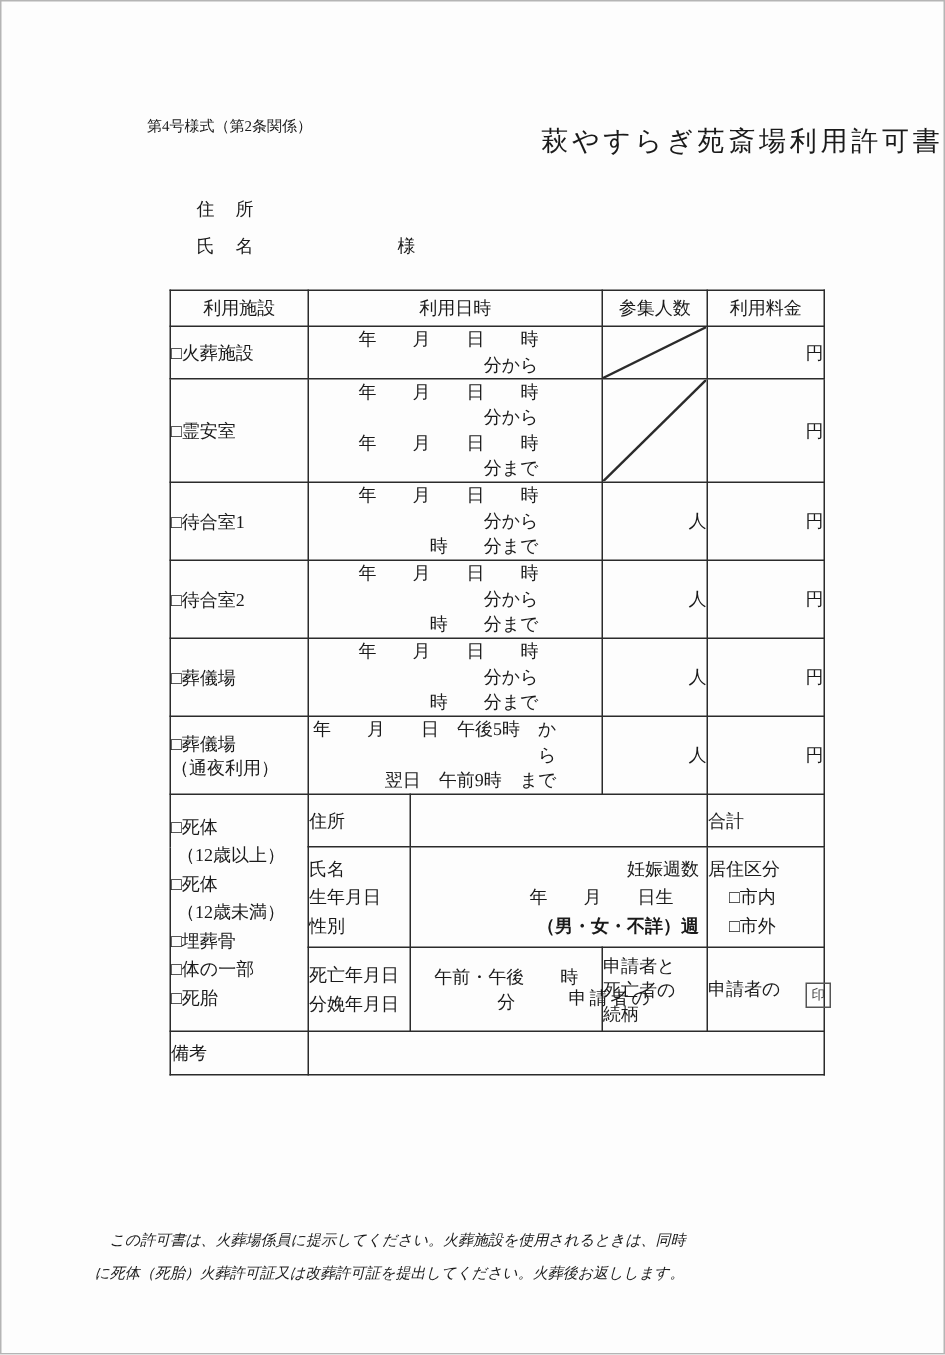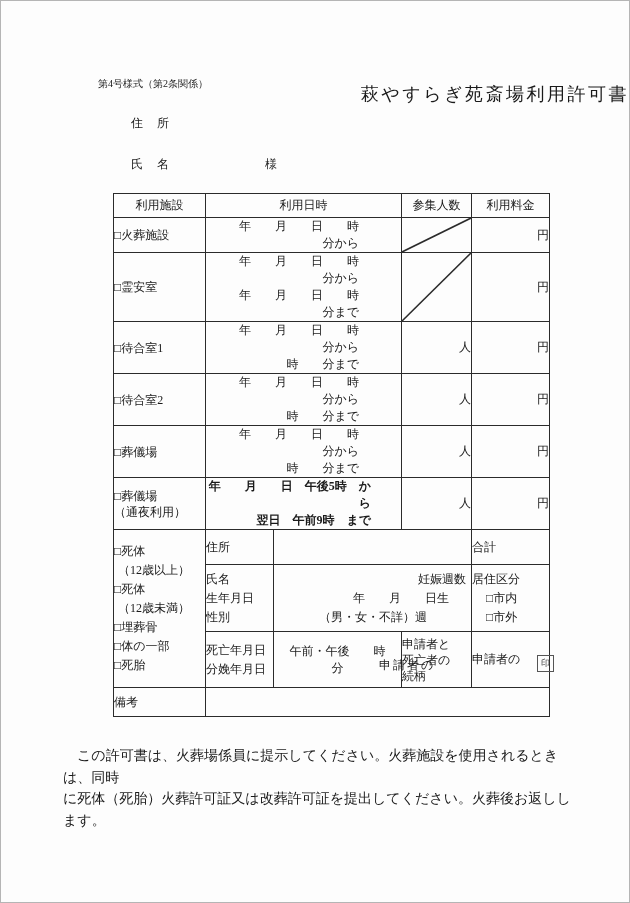--- a/index.html
+++ b/index.html
@@ -5,59 +5,59 @@
   html,body { margin:0; padding:0; background:#e8e8e8; }
   .page {
     position:relative; width:630px; height:903px; margin:0 auto;
     background:#fdfdfd; border:1px solid #b5b5b5; box-sizing:border-box;
     font-family:"Liberation Serif","DejaVu Serif",serif;
     color:#1a1a1a; overflow:hidden;
   }
   .abs { position:absolute; }
   .form-number { left:97px; top:56px; font-size:10px;margin-top:20px; }
   .doc-title { left:0; right:0; top:81px; text-align:right; font-size:18px; letter-spacing:2.5px; }
-  .addr-label { left:130px; top:114px; font-size:12px; letter-spacing:1px; }
+  .addr-label { left:130px; top:130px; font-size:12px; letter-spacing:1px; }
   .name-label { left:130px; top:155px; font-size:12px; letter-spacing:1px; }
   .honorific  { left:264px; top:155px; font-size:12px; }
 
   table.main { position:absolute; left:112px; top:192px; border-collapse:collapse; table-layout:fixed; }
   table.main td { border:1px solid #2b2b2b; font-size:12px; padding:0; vertical-align:middle; overflow:hidden; }
   td.hdr { text-align:center; font-size:12px; }
   td.fac { padding-left:5px; line-height:16px; }
   .dt-lines { text-align:right; padding-right:42px; line-height:17px; }
-  .dt-lines.tsuya { padding-right:30px;font-weight:bold; }
+  .dt-lines.tsuya { padding-right:30px; }
   td.people { text-align:right; padding-right:16px; position:relative; }
   td.diag { padding:0; }
   td.diag svg { position:absolute; left:0; top:0; width:100%; height:100%; display:block; }
   td.fee { text-align:right; padding-right:8px; }
   td.types { vertical-align:top; padding:7px 0 0 5px; line-height:19px; }
   .types .paren { padding-left:4px; }
   td.lbl { padding-left:6px; }
   td.lbl-multi { padding-left:6px; line-height:19px; vertical-align:middle; }
   td.total-cell { vertical-align:top; padding:5px 0 0 6px; }
   td.person-content { line-height:19px; padding:0; }
   .pc-line1 { text-align:right; padding-right:5px; }
   .pc-line2 { text-align:right; padding-right:22px; }
-  .pc-line3 { display:flex; justify-content:center; padding:0 5px 0 6px; }
+  .pc-line3 { display:flex; justify-content:flex-end; padding:0 5px 0 6px;font-weight:bold; }
   td.residence { line-height:19px; padding-left:6px; }
   .residence .opt { padding-left:14px; }
   td.time-cell { text-align:center; font-size:12px; }
   td.relation { padding-left:6px; line-height:16px; }
   td.applicant { padding-left:6px; }
 
   .permission-note { left:115px; top:638px; font-size:12px; }
   .manager-label { left:378px; top:656px; font-size:12px; letter-spacing:2px; }
   .seal-box { left:536px; top:654px; width:15px; height:15px; border:1px solid #555;
               font-size:9px; line-height:15px; text-align:center; color:#444; }
   .permit-box { left:380px; top:697px; width:176px; border:1px solid #2b2b2b; }
   .permit-row { display:flex; justify-content:space-between; align-items:center; height:28px; font-size:12px; }
   .permit-row.first { border-bottom:1px solid #2b2b2b; }
   .permit-row .l { padding-left:9px; }
   .permit-row .r { padding-right:15px; }
-  .footer-note { left:62px; top:744px; width:508px; font-size:14px; line-height:21.5px; }
+  .footer-note { left:62px; top:816px; width:508px; font-size:10px; line-height:21.5px;font-style:italic; }
 </style>
 </head>
 <body>
 
 <div class="page">
 
   <div class="abs form-number">第4号様式（第2条関係）</div>
   <div class="abs doc-title">萩やすらぎ苑斎場利用許可書</div>
   <div class="abs addr-label">住　所</div>
   <div class="abs name-label">氏　名</div>

